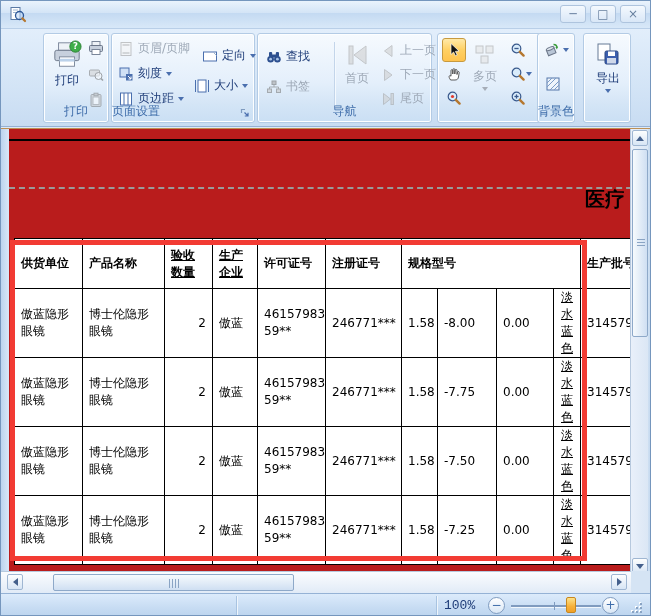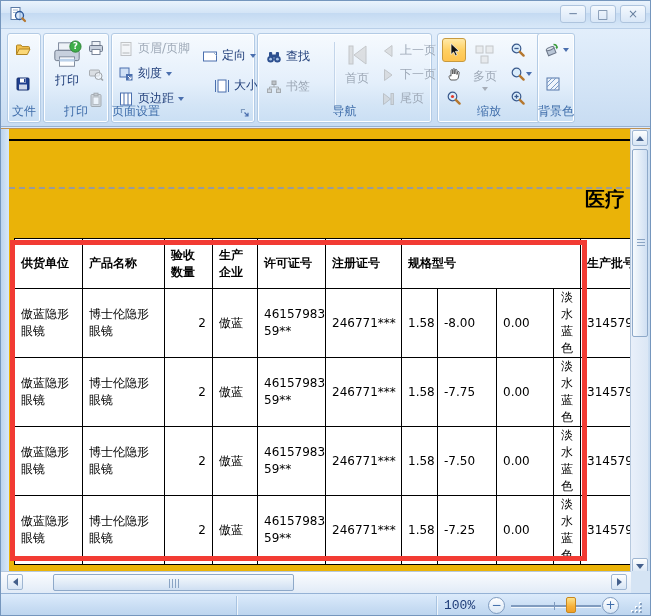--- a/index.html
+++ b/index.html
@@ -30,38 +30,38 @@
     border-top:4px solid #4a6fae; display:inline-block; }
   .caret.gy { border-top-color:#a6adb8; }
   .ic { width:16px; height:16px; flex:none; display:block; }
   .gray-i { filter:grayscale(1) opacity(.55); }
   .vsep { position:absolute; width:1px; background:#c3d5ea; box-shadow:1px 0 0 #f4f9fe; }
   .bigbtn { position:absolute; display:flex; flex-direction:column; align-items:center; gap:2px; }
   .tool-sel { background:linear-gradient(#ffe9a8,#ffd063 50%,#ffc34e); border:1px solid #c79a3f; border-radius:3px; }
   .toolbtn { width:24px; height:24px; display:flex; align-items:center; justify-content:center; }
 
   
-  .viewport { position:absolute; left:0; top:127px; width:651px; height:443px; background:#eab308;
+  .viewport { position:absolute; left:0; top:127px; width:651px; height:443px; background:#b91c1c;
     overflow:hidden; border-top:1px solid #bd9055; }
   .edge-strip-l { position:absolute; left:0; top:0; bottom:0; width:8px;
     background:linear-gradient(90deg,#bcd4ee,#d9e8f8); }
   .page-top-line { position:absolute; left:8px; top:10px; width:643px; height:2px; background:#000; }
   .margin-dashed { position:absolute; left:8px; top:58px; width:643px; border-top:2px dashed #9a9a9a; }
   .doc-title { position:absolute; left:584px; top:57px; font-size:20px; font-weight:bold; color:#000;
     white-space:nowrap; }
 
   table.report { position:absolute; left:13px; top:109px; width:641px; border-collapse:collapse;
     table-layout:fixed; background:#fff; font-size:12px; line-height:17px; color:#000; }
   .report th, .report td { border:1.5px solid #000; padding:0 6px; vertical-align:middle; overflow:hidden; }
   .report th { font-weight:bold; text-align:left; }
   .report tr.hdr { height:50px; }
   .report tr.trow { height:66px; }
   .pre { white-space:pre-line; }
   .ar { text-align:right !important; }
-  .ac { text-align:center; }
+  .ac { text-align:center;text-decoration:underline; }
   .vc { padding:0 2px !important; }
 
   .red-rect { position:absolute; left:9px; top:111px; width:577px; height:321px;
     border:5px solid #f23b33; pointer-events:none; }
 
   
   .vscroll { position:absolute; left:629px; top:128px; width:18px; height:446px;
     background:linear-gradient(90deg,#e9f0fa,#dbe7f5); border-left:1px solid #b7c9de; }
   .sbtn { position:absolute; left:1px; width:16px; height:16px; border:1px solid #9fb6d2; border-radius:2px;
     background:linear-gradient(#fdfefe,#d7e5f5); display:flex; align-items:center; justify-content:center; }
@@ -119,37 +119,20 @@
     <span class="txt"></span>
     <div class="win-controls">
       <div class="win-btn">─</div>
       <div class="win-btn">□</div>
       <div class="win-btn">×</div>
     </div>
   </div>
 
   <div class="ribbon">
 
-    <div class="grp" style="left:6px;width:34px;">
-      <div class="item" style="left:7px;top:8px;">
-        <svg class="ic" viewBox="0 0 16 16">
-          <path d="M1.5 12.5 L1.5 4 Q1.5 3 2.5 3 L6 3 L7.2 4.6 L13.5 4.6 Q14.5 4.6 14.5 5.6 L14.5 7" fill="#f3c24f" stroke="#b08422"></path>
-          <path d="M1.5 12.5 L4.2 7 L15 7 L12.3 12.5 Z" fill="#fbd878" stroke="#b08422"></path>
-        </svg>
-      </div>
-      <div class="item" style="left:7px;top:42px;">
-        <svg class="ic" viewBox="0 0 16 16">
-          <rect x="2" y="2" width="12" height="12" rx="1" fill="#1f3f8f" stroke="#16306e"></rect>
-          <rect x="5" y="2.5" width="6" height="4" fill="#fff"></rect>
-            <rect x="9" y="3" width="1.6" height="3" fill="#1f3f8f"></rect>
-          <rect x="4" y="8.5" width="8" height="5" fill="#cfd8ea"></rect>
-        </svg>
-      </div>
-      <div class="grp-label">文件</div>
-    </div>
 
     <div class="grp" style="left:42px;width:66px;">
       <div class="bigbtn" style="left:4px;top:6px;width:38px;">
         <svg style="width:30px;height:30px;" viewBox="0 0 32 32">
           <rect x="7" y="3" width="18" height="8" fill="#eef2f7" stroke="#7a8699"></rect>
           <rect x="3" y="11" width="26" height="11" rx="2" fill="#c7d0dd" stroke="#6b7689"></rect>
           <rect x="8" y="18" width="16" height="10" fill="#fff" stroke="#7a8699"></rect>
           <rect x="8" y="20" width="16" height="3" fill="#bcd2ea"></rect>
           <circle cx="25" cy="7" r="6" fill="#3fae49" stroke="#2c8034"></circle>
           <text x="25" y="10" text-anchor="middle" font-size="9" fill="#fff" font-weight="bold">?</text>
@@ -208,21 +191,21 @@
         <span class="caret"></span>
       </div>
       <div class="item" style="left:90px;top:13px;">
         <svg class="ic" viewBox="0 0 16 16">
           <rect x="1.5" y="4" width="13" height="9" fill="#fff" stroke="#4a6fae"></rect>
           <path d="M11 4 L14.5 7.5" stroke="#9db4cf"></path>
         </svg>
         <span class="txt">定向</span>
         <span class="caret"></span>
       </div>
-      <div class="item" style="left:102px;top:43px;">
+      <div class="item" style="left:82px;top:43px;">
         <svg class="ic" viewBox="0 0 16 16">
           <rect x="4" y="2" width="8" height="12" fill="#fff" stroke="#4a6fae"></rect>
           <line x1="1.5" y1="2" x2="1.5" y2="14" stroke="#4a6fae"></line>
             <line x1="14.5" y1="2" x2="14.5" y2="14" stroke="#4a6fae"></line>
         </svg>
         <span class="txt">大小</span>
         <span class="caret"></span>
       </div>
       <svg style="position:absolute;right:4px;bottom:4px;width:10px;height:10px;" viewBox="0 0 10 10">
         <path d="M1.5 5 L1.5 1.5 L5 1.5" fill="none" stroke="#7f9bbf" stroke-width="1.2"></path>
@@ -325,21 +308,20 @@
         <span class="caret"></span>
       </div>
       <div class="toolbtn" style="position:absolute;left:68px;top:52px;">
         <svg class="ic" viewBox="0 0 16 16">
           <circle cx="6.5" cy="6.5" r="4.3" fill="#d9ecfb" stroke="#39598c" stroke-width="1.2"></circle>
           <line x1="4.4" y1="6.5" x2="8.6" y2="6.5" stroke="#39598c" stroke-width="1.3"></line>
           <line x1="6.5" y1="4.4" x2="6.5" y2="8.6" stroke="#39598c" stroke-width="1.3"></line>
           <line x1="9.8" y1="9.8" x2="13.6" y2="13.6" stroke="#b5772f" stroke-width="2.4" stroke-linecap="round"></line>
         </svg>
       </div>
-      <div class="grp-label">缩放</div>
     </div>
 
     <div class="grp" style="left:536px;width:38px;">
       <div class="item" style="left:5px;top:8px;">
         <svg class="ic" viewBox="0 0 16 16">
           <g transform="rotate(-22 8 9)">
             <rect x="4" y="6.5" width="8" height="6" fill="#b9c6d6" stroke="#6b7689"></rect>
             <ellipse cx="8" cy="6.5" rx="4" ry="1.4" fill="#dfe6ee" stroke="#6b7689"></ellipse>
           </g>
           <path d="M10.5 2.5 Q14 2.5 14 6" fill="none" stroke="#3a9c3a" stroke-width="1.5"></path>
@@ -349,20 +331,32 @@
       </div>
       <div class="item" style="left:7px;top:42px;">
         <svg class="ic" viewBox="0 0 16 16">
           <rect x="2" y="2" width="12" height="12" fill="#eef4fb" stroke="#5577aa"></rect>
           <path d="M2 11 L11 2 M2 7 L7 2 M5 14 L14 5 M9 14 L14 9" stroke="#7b9cc8" stroke-width="1"></path>
         </svg>
       </div>
       <div class="grp-label">背景色</div>
     </div>
 
+    <div class="grp" style="left:582px;width:48px;">
+      <div class="bigbtn" style="left:4px;top:8px;width:40px;">
+        <svg style="width:26px;height:26px;" viewBox="0 0 26 26">
+          <rect x="3" y="2" width="12" height="16" fill="#fff" stroke="#667a95"></rect>
+          <rect x="10" y="9" width="13" height="13" rx="1.5" fill="#3c5fae" stroke="#2b4781"></rect>
+          <rect x="13" y="9.5" width="7" height="4.5" fill="#fff"></rect>
+          <rect x="12" y="16" width="9" height="5.5" fill="#cfd8ea"></rect>
+        </svg>
+        <span class="txt">导出</span>
+        <span class="caret"></span>
+      </div>
+    </div>
   </div>
 
   <div class="viewport">
     <div class="edge-strip-l"></div>
     <div class="page-top-line"></div>
     <div class="margin-dashed"></div>
     <div class="doc-title">医疗</div>
 
     <table class="report">
       <colgroup>

